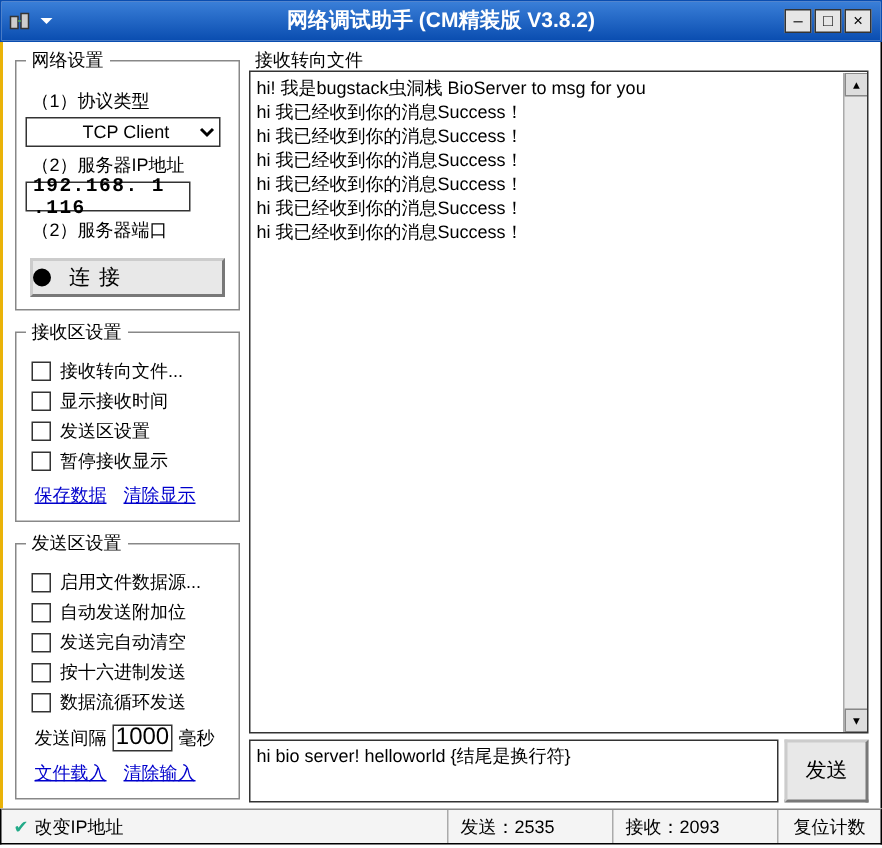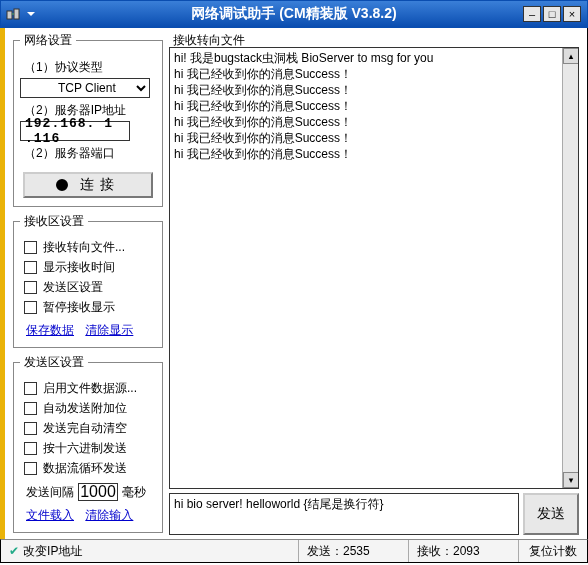--- a/index.html
+++ b/index.html
@@ -5,34 +5,34 @@
   * { box-sizing: border-box; margin: 0; padding: 0; }
   body { font-family: "SimSun", "宋体", sans-serif; font-size: 12px; background: #fff; width: 588px; height: 565px; overflow: hidden; }
   
   .titlebar { height: 28px; background: linear-gradient(to bottom, #3a7fd8, #0a4db0); display: flex; align-items: center; position: relative; border: 1px solid #0a4db0; justify-content: center; }
   .titlebar .left-icons { display: flex; align-items: center; padding-left: 4px; gap: 2px; }
   .titlebar .title { position: absolute; left: 50%; transform: translateX(-50%); color: #fff; font-size: 14px; font-weight: bold; }
   .titlebar .right-icons { margin-left: auto; display: flex; gap: 2px; padding-right: 6px; }
   .tb-btn { width: 18px; height: 16px; background: #e6e6e6; border: 1px solid #333; display: inline-flex; align-items: center; justify-content: center; font-size: 11px; font-family: Arial; cursor: pointer; }
   .title-icon { width: 16px; height: 16px; display: inline-flex; align-items: center; justify-content: center; }
   
-  .app-body { display: flex; height: 511px; border-left: 5px solid #eab308; border-right: 1px solid #000; }
+  .app-body { display: flex; height: 511px; border-left: 2px solid #eab308; border-right: 1px solid #000; }
   
   .left-col { width: 162px; padding: 4px 4px 4px 8px; display: flex; flex-direction: column; gap: 6px; }
   .right-col { flex: 1; padding: 4px 8px 4px 2px; display: flex; flex-direction: column; }
   
   fieldset { border: 1px solid #888; padding: 6px 6px 8px 6px; }
   legend { font-size: 12px; padding: 0 4px; }
   
   .row-label { margin: 4px 0 2px 4px; }
   .select { width: 130px; height: 20px; font-size: 12px; border: 1px solid #333; background: #fff; padding-left: 33px; }
   .ip-box { width: 110px; height: 20px; border: 1px solid #333; font-family: "Courier New", monospace; font-weight: bold; font-size: 13px; padding: 0 4px; display: flex; align-items: center; letter-spacing: 1px; }
   .port-box { width: 130px; height: 20px; border: 1px solid #333; font-size: 12px; padding: 0 4px; display: flex; align-items: center; }
   
-  .connect-btn { width: 130px; height: 26px; margin: 10px auto 0 auto; display: flex; align-items: center; justify-content: center; border: 2px outset #ccc; background: #e8e8e8; cursor: pointer; gap: 12px; }
+  .connect-btn { width: 130px; height: 26px; margin: 10px auto 0 auto; display: flex; align-items: center; border: 2px outset #ccc; background: #e8e8e8; cursor: pointer; gap: 12px; }
   .connect-btn .dot { width: 12px; height: 12px; border-radius: 50%; border: 2px solid #000; background: #000; display: inline-block; }
   .connect-btn .lbl { font-size: 14px; letter-spacing: 6px; }
   
   .chk-row { display: flex; align-items: center; gap: 6px; margin: 3px 0 3px 4px; }
   .chk { width: 13px; height: 13px; border: 1px solid #333; background: #fff; display: inline-block; }
   
   .link-row { margin: 6px 0 0 6px; }
   .link { color: #0000cc; text-decoration: underline; cursor: pointer; }
   .link + .link { margin-left: 8px; }
   

